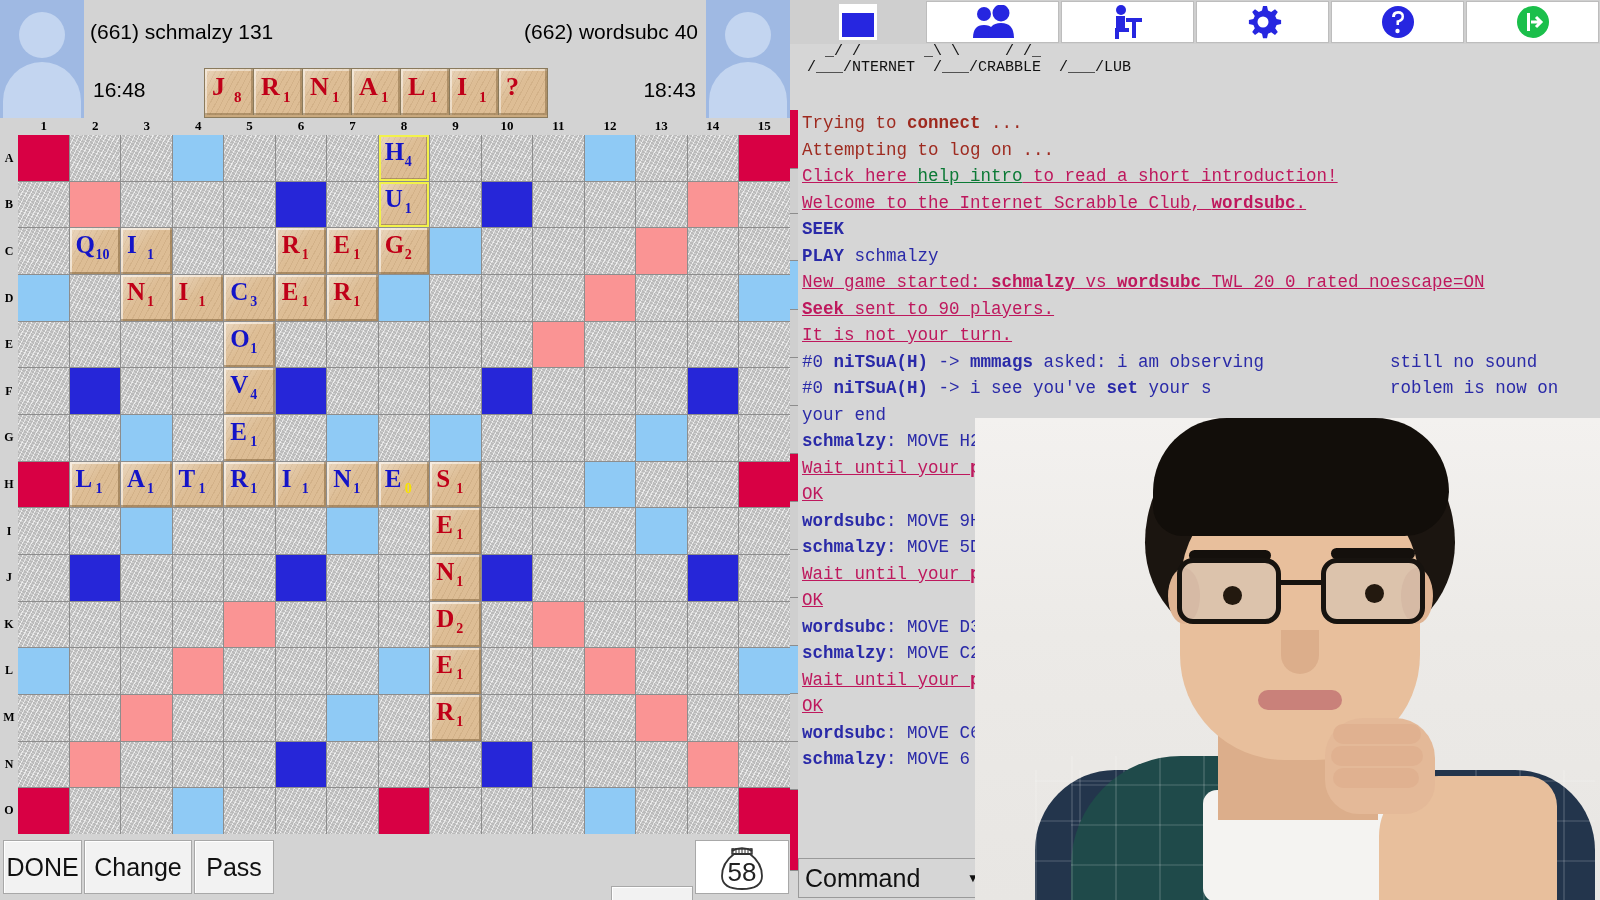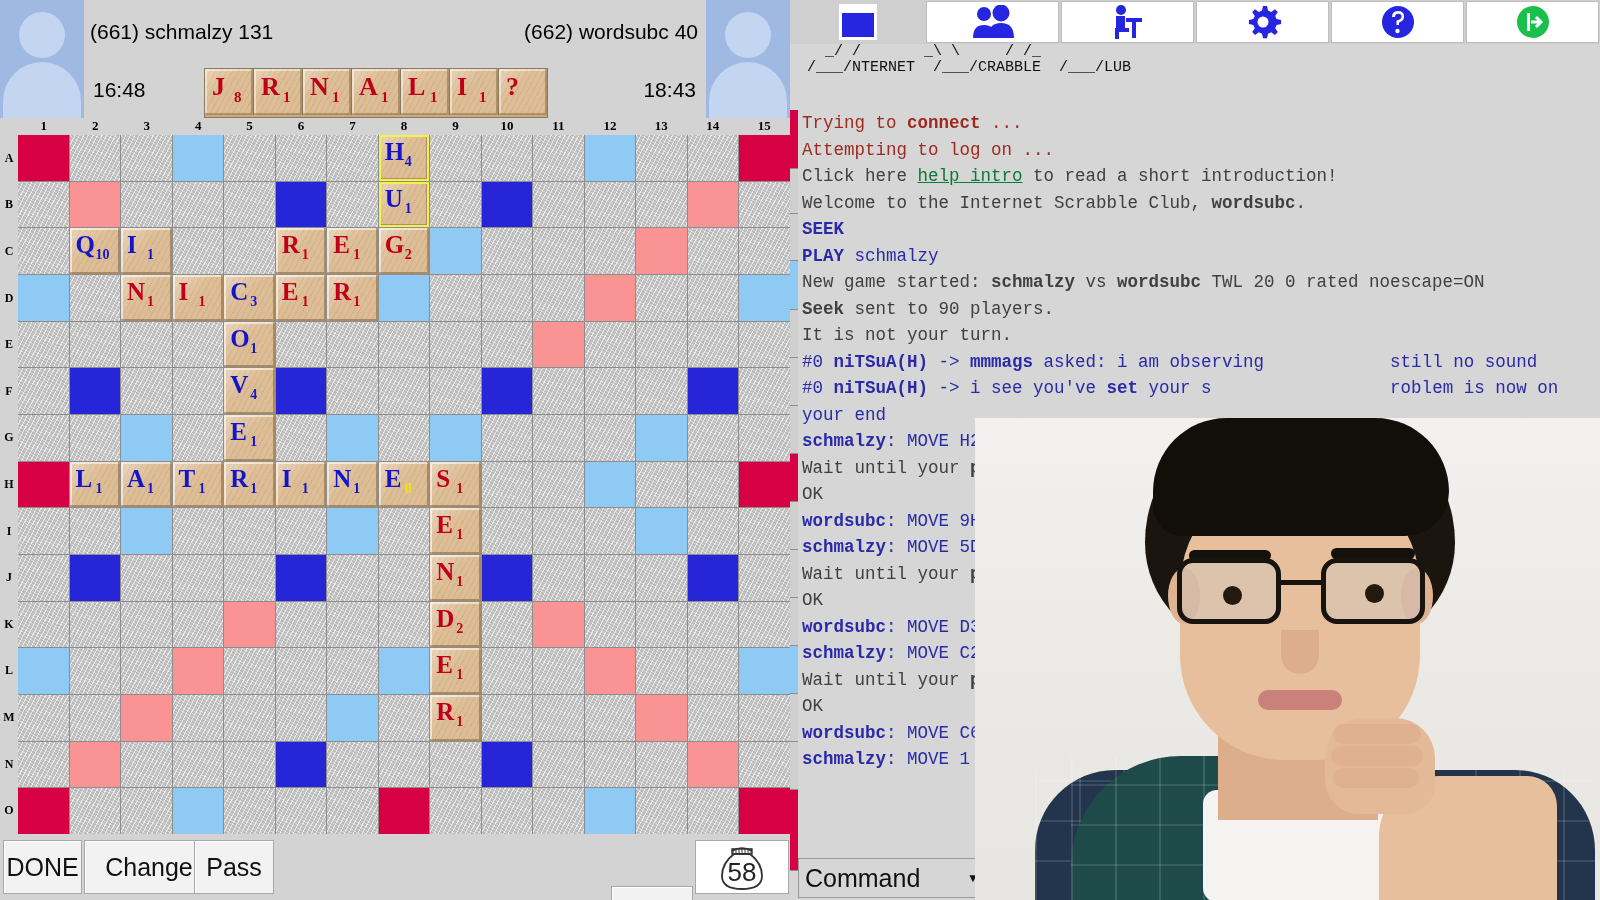--- a/index.html
+++ b/index.html
@@ -76,21 +76,21 @@
   .tile.red .lt,.tile.red .sv{color:#c00018;}
   .tile.blue .lt,.tile.blue .sv{color:#1414c8;}
   .tile.blue .sv.blank{color:#f7e400;}
 
   
   #btmbar{position:absolute;left:0;top:834px;width:790px;height:66px;background:#d3d3d3;}
   .gbtn{position:absolute;top:6px;height:52px;background:#f2f2f2;border:1px solid #a8a8a8;
       display:flex;align-items:center;justify-content:center;font-size:25px;color:#111;
       box-shadow:inset 1px 1px 0 #fff;}
   #btn-done{left:3px;width:77px;}
-  #btn-change{left:84px;width:106px;padding-left:11px;}
+  #btn-change{left:84px;width:106px;}
   #btn-pass{left:194px;width:78px;}
   #btn-action{left:611px;width:80px;margin-top:46px;}
   #btn-bag{left:695px;width:92px;background:#fff;}
   #btn-bag .bagwrap{position:relative;width:60px;height:50px;}
   #btn-bag .bagnum{position:absolute;left:0;top:15px;width:60px;text-align:center;
       font-size:26px;color:#222;font-family:"Liberation Sans",sans-serif;}
 
   
   #chat{position:absolute;left:790px;top:0;width:810px;height:900px;background:#d6d6d6;}
   #toolbar{position:absolute;left:0;top:0;width:810px;height:44px;display:flex;background:#cfcfcf;}
@@ -105,21 +105,21 @@
       white-space:pre;line-height:16px;padding-left:8px;box-sizing:border-box;background:#d6d6d6;}
 
   #sbar{position:absolute;left:0;top:110px;width:8px;height:746px;background:#bfbfbf;}
   #sbar .seg{width:100%;}
   #log{position:absolute;left:8px;top:110px;width:802px;height:746px;
       font-family:"Liberation Mono",monospace;font-size:17.5px;line-height:26.5px;
       color:#111;background:#d6d6d6;overflow:hidden;padding-left:4px;box-sizing:border-box;}
   #log .l{white-space:pre-wrap;}
   .c-red{color:#9e2a1f;}
   .c-blue{color:#2a2aa8;}
-  .c-dark{color:#404040;}
+  .c-dark{color:#be185d;text-decoration:underline;}
   .b{font-weight:bold;}
   .lnk{color:#0c7a36;text-decoration:underline;font-weight:normal;}
 
   #cmdrow{position:absolute;left:8px;top:856px;width:802px;height:44px;background:#d6d6d6;}
   #cmdsel{position:absolute;left:0;top:2px;width:188px;height:40px;background:#d6d6d6;
       border:1px solid #9a9a9a;display:flex;align-items:center;padding:0 6px;box-sizing:border-box;
       font-size:25px;color:#111;}
   #cmdsel .car{margin-left:auto;font-size:12px;}
   #cmdinput{position:absolute;left:192px;top:2px;width:606px;height:40px;background:#fff;
       border:1px solid #6f6f6f;}
@@ -725,21 +725,21 @@
         <div class="l"><span class="c-dark">OK</span></div>
         <div class="l"><span class="c-blue b">wordsubc</span><span class="c-blue">: MOVE 9H </span><span class="c-blue b">sender</span><span class="c-blue"> 16</span></div>
         <div class="l"><span class="c-blue b">schmalzy</span><span class="c-blue">: MOVE 5D </span><span class="c-blue b">cover</span><span class="c-blue"> 20</span></div>
         <div class="l"><span class="c-dark">Wait until your </span><span class="c-dark b">play</span><span class="c-dark"> is validated ..</span></div>
         <div class="l"><span class="c-dark">OK</span></div>
         <div class="l"><span class="c-blue b">wordsubc</span><span class="c-blue">: MOVE D3 </span><span class="c-blue b">nicer</span><span class="c-blue"> 14</span></div>
         <div class="l"><span class="c-blue b">schmalzy</span><span class="c-blue">: MOVE C2 </span><span class="c-blue b">qi</span><span class="c-blue"> 26</span></div>
         <div class="l"><span class="c-dark">Wait until your </span><span class="c-dark b">play</span><span class="c-dark"> is</span></div>
         <div class="l"><span class="c-dark">OK</span></div>
         <div class="l"><span class="c-blue b">wordsubc</span><span class="c-blue">: MOVE C6 </span><span class="c-blue b">reg</span></div>
-        <div class="l"><span class="c-blue b">schmalzy</span><span class="c-blue">: MOVE 1</span></div>
+        <div class="l"><span class="c-blue b">schmalzy</span><span class="c-blue">: MOVE 6</span></div>
       </div>
 
     <div id="cmdrow">
       <div id="cmdsel">
         <span>Command</span>
         <span class="car">▼</span>
       </div>
       <input id="cmdinput" type="text" placeholder="" style="">
     </div>
   </div>

